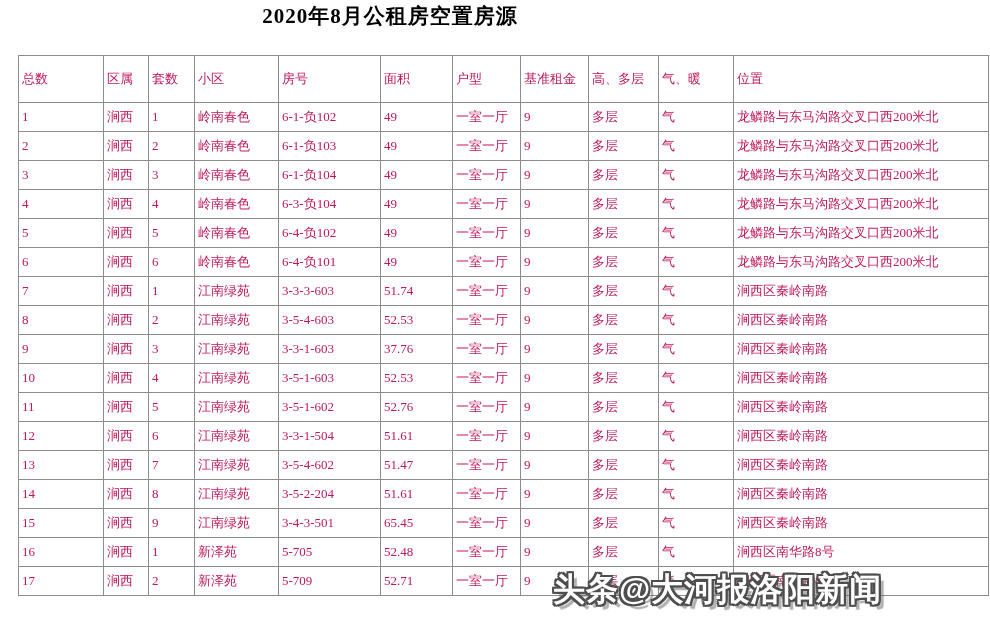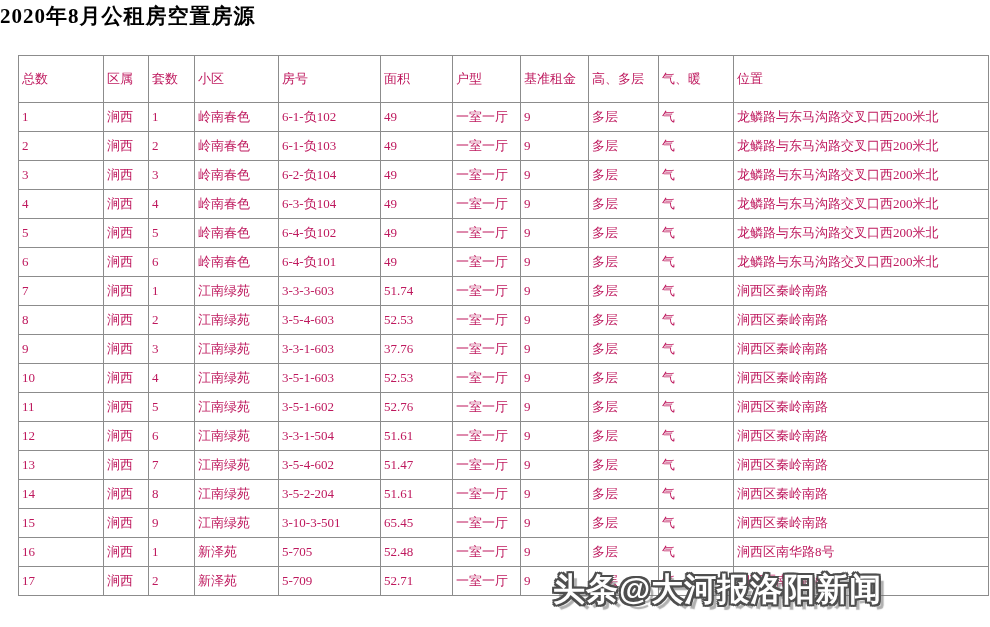--- a/index.html
+++ b/index.html
@@ -12,21 +12,21 @@
     height: 627px;
     position: relative;
     overflow: hidden;
     font-family: "Liberation Serif", "DejaVu Serif", serif;
   }
   .title-wrap {
     position: absolute;
     top: 2px;
     left: 0;
     width: 780px;
-    text-align: left;
+    text-align: center;
   }
   .doc-title {
     font-family: "Liberation Serif", "DejaVu Serif", serif;
     font-size: 21px;
     font-weight: bold;
     color: #000000;
     letter-spacing: 1px;
     white-space: nowrap;
   }
   table.housing {
@@ -147,21 +147,21 @@
         <td>9</td>
         <td>多层</td>
         <td>气</td>
         <td>龙鳞路与东马沟路交叉口西200米北</td>
       </tr>
       <tr>
         <td>3</td>
         <td>涧西</td>
         <td>3</td>
         <td>岭南春色</td>
-        <td>6-2-负104</td>
+        <td>6-1-负104</td>
         <td>49</td>
         <td>一室一厅</td>
         <td>9</td>
         <td>多层</td>
         <td>气</td>
         <td>龙鳞路与东马沟路交叉口西200米北</td>
       </tr>
       <tr>
         <td>4</td>
         <td>涧西</td>
@@ -303,21 +303,21 @@
         <td>9</td>
         <td>多层</td>
         <td>气</td>
         <td>涧西区秦岭南路</td>
       </tr>
       <tr>
         <td>15</td>
         <td>涧西</td>
         <td>9</td>
         <td>江南绿苑</td>
-        <td>3-10-3-501</td>
+        <td>3-4-3-501</td>
         <td>65.45</td>
         <td>一室一厅</td>
         <td>9</td>
         <td>多层</td>
         <td>气</td>
         <td>涧西区秦岭南路</td>
       </tr>
       <tr>
         <td>16</td>
         <td>涧西</td>

